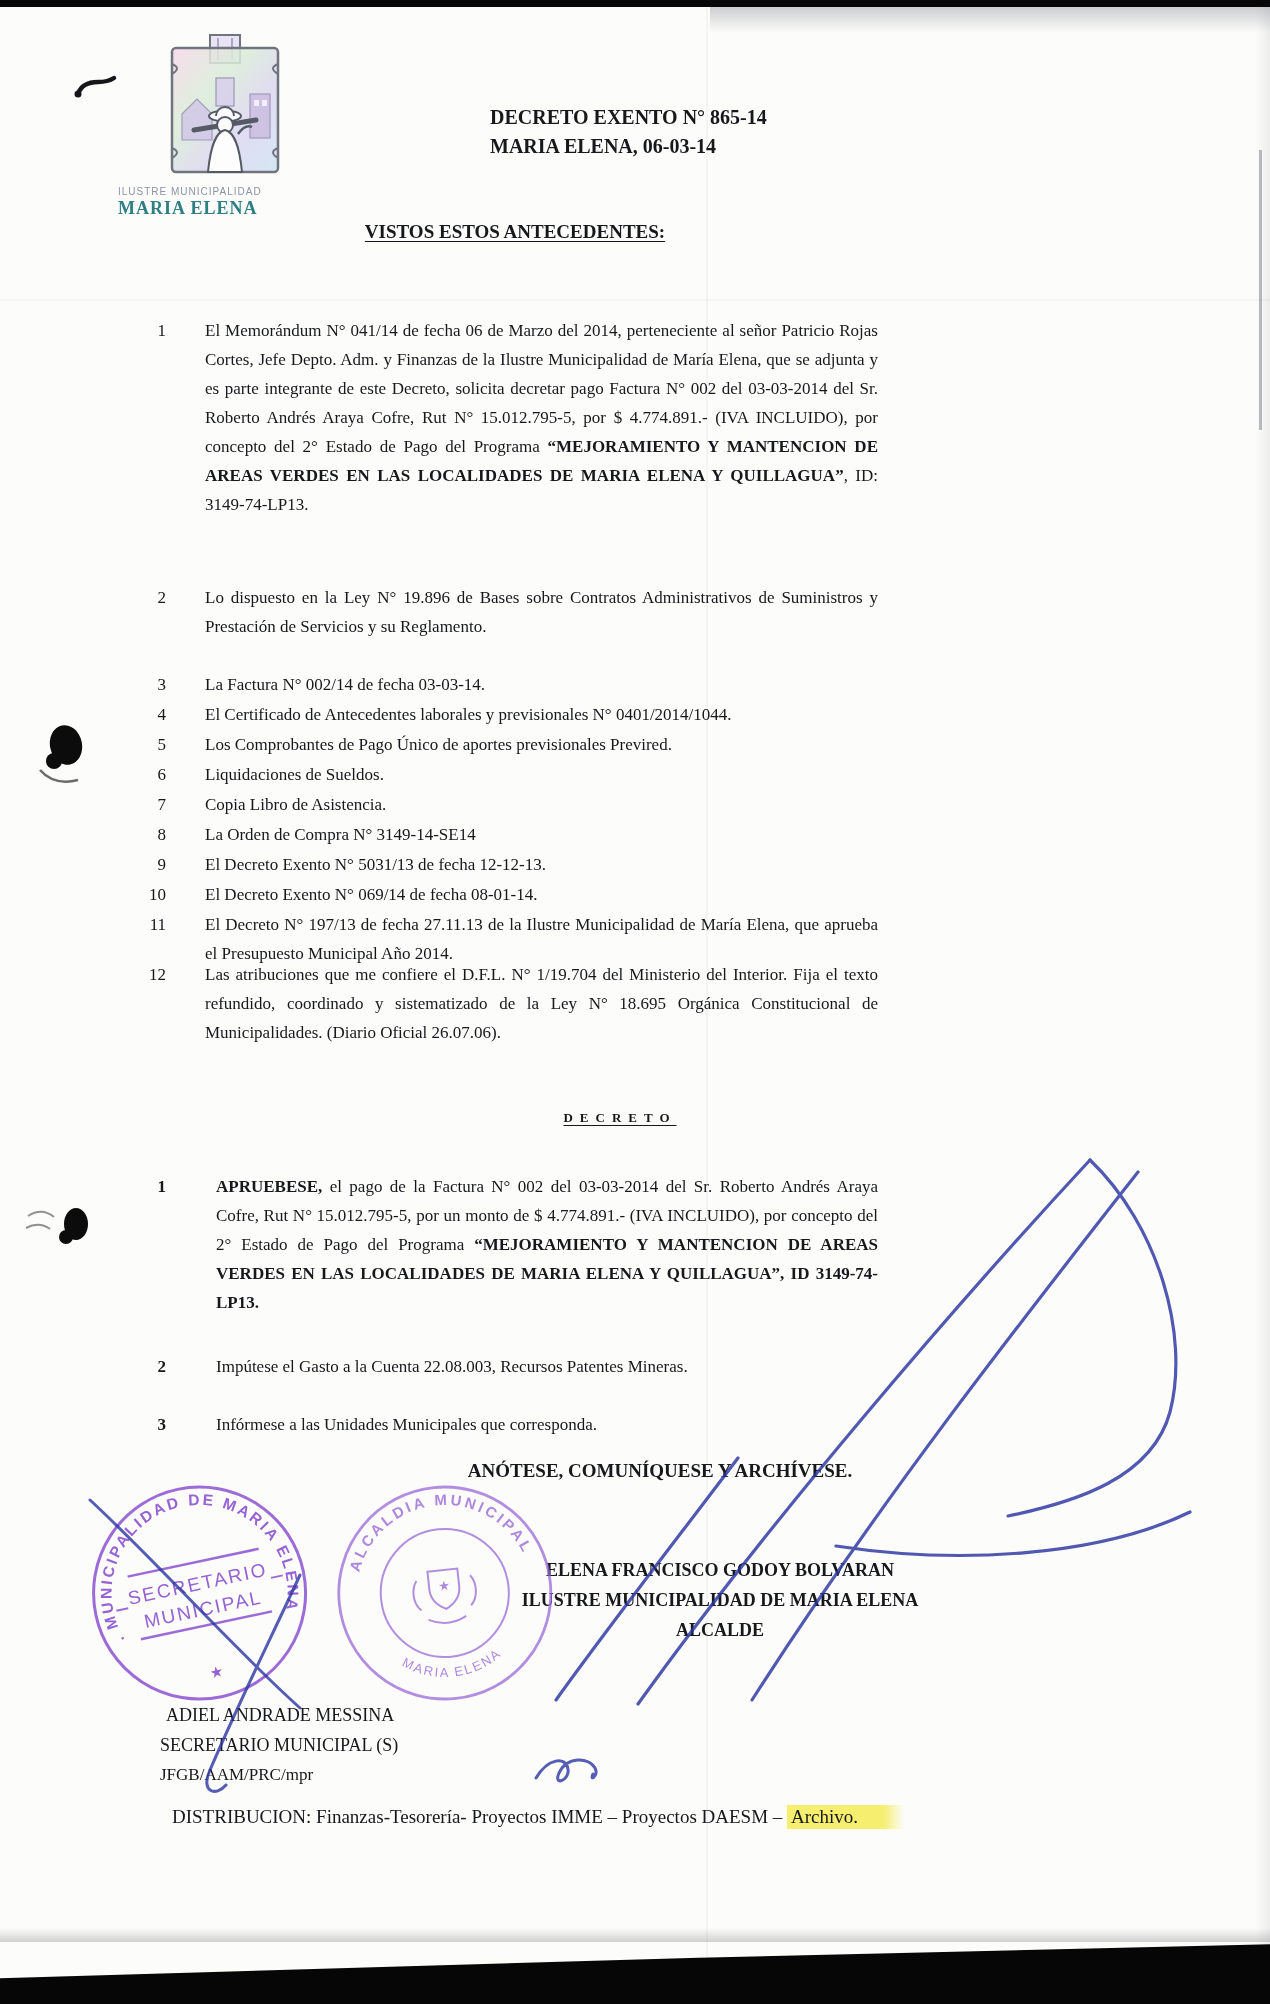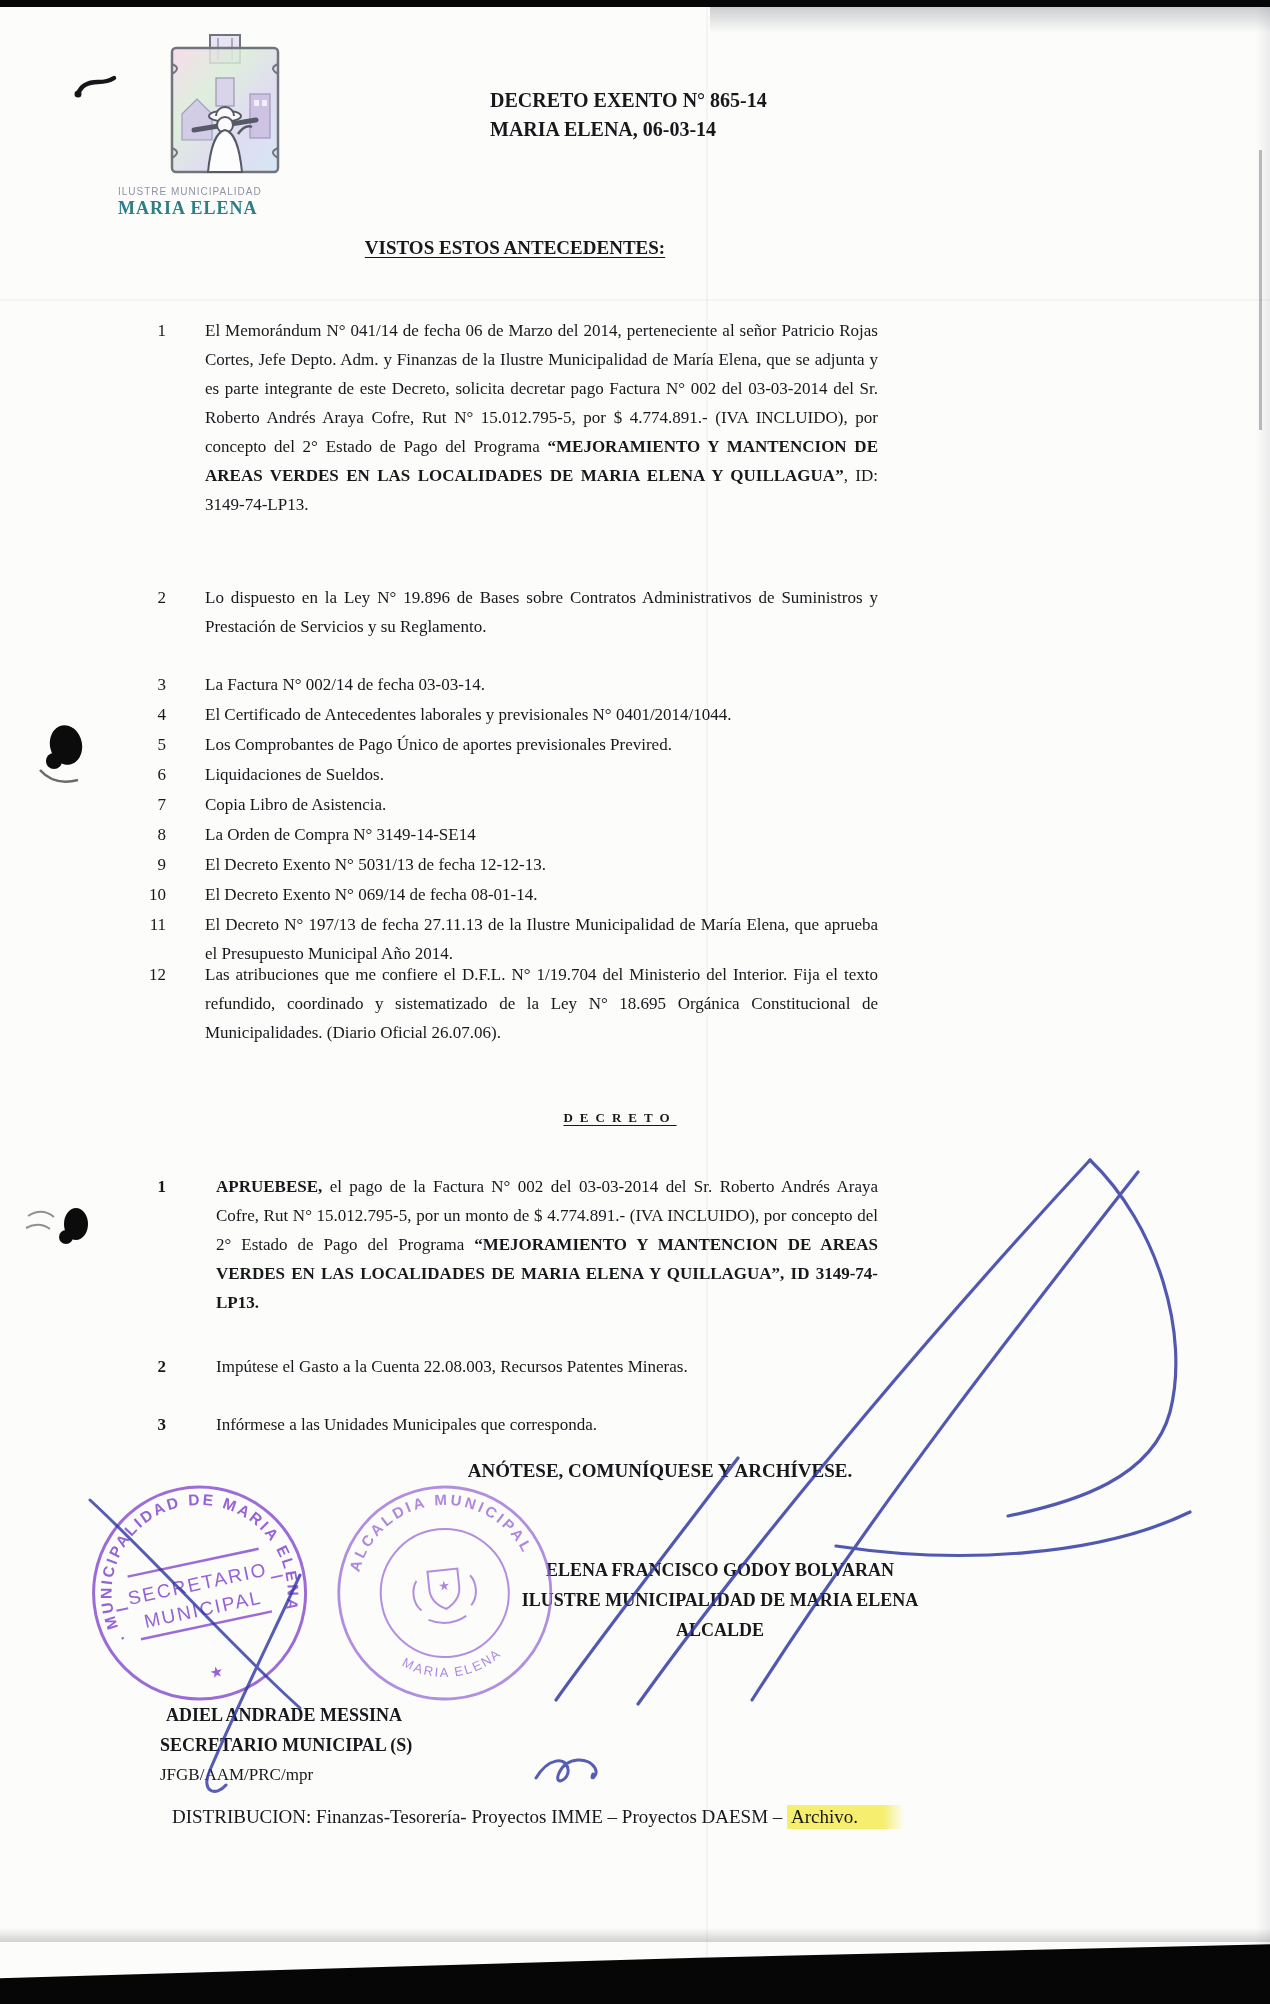--- a/index.html
+++ b/index.html
@@ -20,39 +20,39 @@
   .bottom-fuzz{position:absolute;left:0;top:1928px;width:100%;height:14px;z-index:8;
     background:linear-gradient(to bottom, rgba(80,80,85,0), rgba(80,80,85,.25));}
   .bottom-wedge{position:absolute;left:0;top:1936px;width:100%;height:68px;background:#060606;z-index:9;
     clip-path:polygon(0 62%, 55% 32%, 100% 12%, 100% 100%, 0 100%);}
   
   .logo-wrap{position:absolute;left:150px;top:30px;width:150px;height:160px;z-index:2;}
   .logo-captions{position:absolute;left:118px;top:186px;width:210px;text-align:left;z-index:2;}
   .logo-small{font-family:"Liberation Sans",sans-serif;font-size:10px;letter-spacing:1px;color:#8d93a6;}
   .logo-name{font-size:18px;font-weight:700;letter-spacing:1px;color:#2e7e84;margin-top:1px;}
   
-  .hdr{position:absolute;left:490px;top:86px;z-index:2;font-weight:700;font-size:20px;line-height:29px;}
+  .hdr{position:absolute;left:490px;top:103px;z-index:2;font-weight:700;font-size:20px;line-height:29px;}
   .heading-vistos{position:absolute;left:340px;top:221px;width:350px;text-align:center;z-index:2;
-    font-weight:700;font-size:19px;text-decoration:underline;text-underline-offset:3px;margin-top:16px;}
+    font-weight:700;font-size:19px;text-decoration:underline;text-underline-offset:3px;}
   .heading-decreto{position:absolute;left:470px;top:1110px;width:300px;text-align:center;z-index:2;
     font-weight:700;font-size:13px;letter-spacing:7px;text-decoration:underline;text-underline-offset:3px;}
   .closing-line{position:absolute;left:400px;top:1460px;width:520px;text-align:center;z-index:2;
     font-weight:700;font-size:19px;}
   
   .row{position:absolute;left:148px;width:730px;display:flex;z-index:2;}
   .row .num{flex:0 0 18px;text-align:right;font-size:17px;line-height:29px;}
   .row .txt{margin:0 0 0 39px;flex:1;font-size:17px;line-height:29px;text-align:justify;}
   .row.decreto .num{font-weight:700;}
   .row.decreto .txt{margin-left:50px;}
   .txt b{font-weight:700;}
   
   .mayor-block{position:absolute;left:500px;top:1555px;width:440px;text-align:center;z-index:2;
     font-weight:700;font-size:18px;line-height:30px;}
   .sec-block{position:absolute;left:160px;top:1700px;z-index:2;font-size:18px;line-height:30px;}
-  .sec-name,.sec-title{font-weight:700;}
+  .sec-name,.sec-title{font-weight:400;}
   .sec-initials{font-size:17px;}
   .dist-line{font-size:19px;margin:12px;white-space:nowrap;}
   .hl{background:linear-gradient(to right,#f5ee6e 0 82%, rgba(245,238,110,0));padding:1px 46px 2px 4px;}
   
   .stamp{position:absolute;z-index:5;pointer-events:none;}
   .ink-overlay{position:absolute;left:0;top:0;width:1270px;height:2004px;z-index:6;pointer-events:none;}
 </style>
 </head>
 <body>
 

